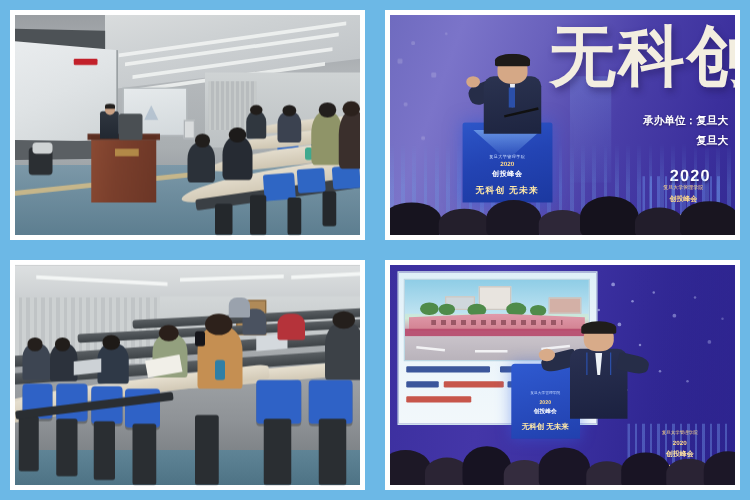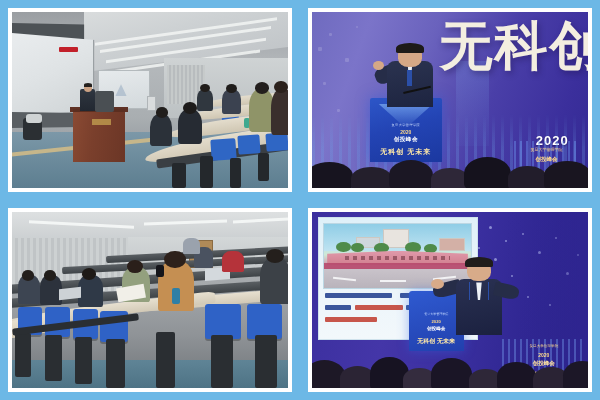--- a/index.html
+++ b/index.html
@@ -372,20 +372,22 @@
         <div class="sparkle" style="left:16%;top:8%;width:2px;height:2px;"></div>
         <div class="sparkle" style="left:9%;top:55%;width:3px;height:3px;"></div>
         <div class="sparkle" style="left:2%;top:20%;width:4px;height:4px;"></div>
 
         <div class="tower"></div>
         <div class="citybars"></div>
 
         <div class="title">无科创</div>
 
         <div class="credits">
+          <div>承办单位：复旦大</div>
+          <div>复旦大</div>
         </div>
         <div class="year">2020</div>
 
         <div class="podium"></div>
         <div class="podium-v"></div>
         <div class="pod-t1">复旦大学管理学院</div>
         <div class="pod-t2">2020</div>
         <div class="pod-t3">创投峰会</div>
         <div class="pod-t4">无科创 无未来</div>
 

